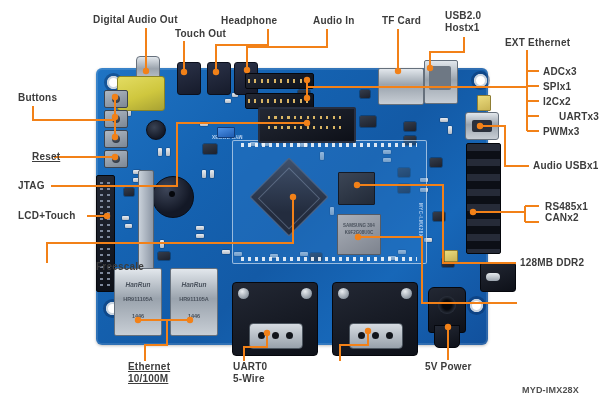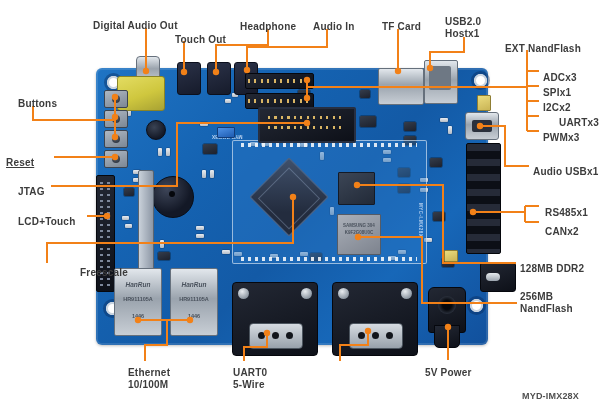--- a/index.html
+++ b/index.html
@@ -5,21 +5,21 @@
   :root{
     --accent:#F28118;
     --ink:#3C3C3C;
     --board:#1563B2;
   }
   html,body{margin:0;padding:0;background:#fff;}
   .stage{position:relative;width:600px;height:400px;background:#fff;overflow:hidden;
          font-family:"Liberation Sans",sans-serif;}
   
   .lbl{position:absolute;font-weight:bold;font-size:10px;line-height:12px;color:var(--ink);
-       white-space:nowrap;letter-spacing:.2px;z-index:6;margin-top:6px;}
+       white-space:nowrap;letter-spacing:.2px;z-index:6;}
   .lbl.small{font-size:9px;color:#4F4F4F;}
   
   .callouts{position:absolute;left:0;top:0;z-index:5;pointer-events:none;}
   .callouts path{stroke:var(--accent);stroke-width:2;fill:none;}
   .callouts circle{fill:var(--accent);stroke:none;}
   
   .board{position:absolute;left:96px;top:68px;width:392px;height:277px;z-index:1;
          background:linear-gradient(135deg,#1F74C4 0%,#1563B2 30%,#135AA6 55%,#1767B8 75%,#11509C 100%);
          border-radius:6px;box-shadow:inset 0 0 0 2px rgba(255,255,255,.12),0 1px 3px rgba(0,0,0,.25);}
   .board *{position:absolute;}
@@ -312,50 +312,46 @@
         <circle cx="107" cy="216" r="3.2"></circle>
       </g>
     <g>
         <path d="M47,263 V243 H293 V198"></path>
         <circle cx="293" cy="197" r="3.2"></circle>
       </g>
   </svg>
 
   <div class="lbl" style="left:93px;top:14px;">Digital Audio Out</div>
   <div class="lbl" style="left:175px;top:28px;">Touch Out</div>
-  <div class="lbl" style="left:240px;top:15px;">Headphone</div>
+  <div class="lbl" style="left:221px;top:15px;">Headphone</div>
   <div class="lbl" style="left:313px;top:15px;">Audio In</div>
   <div class="lbl" style="left:382px;top:15px;">TF Card</div>
   <div class="lbl" style="left:445px;top:10px;">
     <div>USB2.0</div>
     <div>Hostx1</div>
   </div>
-  <div class="lbl" style="left:505px;top:37px;">EXT NandFlash</div>
+  <div class="lbl" style="left:505px;top:37px;">EXT Ethernet</div>
   <div class="lbl" style="left:543px;top:66px;">ADCx3</div>
   <div class="lbl" style="left:543px;top:81px;">SPIx1</div>
   <div class="lbl" style="left:543px;top:96px;">I2Cx2</div>
   <div class="lbl" style="left:543px;top:111px;padding-left:16px;">UARTx3</div>
   <div class="lbl" style="left:543px;top:126px;">PWMx3</div>
   <div class="lbl" style="left:533px;top:160px;">Audio USBx1</div>
   <div class="lbl" style="left:545px;top:201px;">RS485x1</div>
-  <div class="lbl" style="left:545px;top:220px;text-align:right;">CANx2</div>
+  <div class="lbl" style="left:545px;top:212px;text-align:right;">CANx2</div>
   <div class="lbl" style="left:520px;top:257px;">128MB DDR2</div>
-  <div class="lbl" style="left:520px;top:285px;">
-    <div>256MB</div>
-    <div>NandFlash</div>
-  </div>
   <div class="lbl" style="left:425px;top:361px;">5V Power</div>
   <div class="lbl" style="left:18px;top:92px;">Buttons</div>
-  <div class="lbl" style="left:6px;top:151px;text-decoration:underline;">Reset</div>
+  <div class="lbl" style="left:32px;top:151px;text-decoration:underline;">Reset</div>
   <div class="lbl" style="left:18px;top:180px;">JTAG</div>
   <div class="lbl" style="left:18px;top:210px;">LCD+Touch</div>
-  <div class="lbl" style="left:64px;top:261px;text-align:center;width:80px;">
+  <div class="lbl" style="left:64px;top:261px;text-align:right;width:80px;">
     <div>Freescale</div>
   </div>
-  <div class="lbl" style="left:128px;top:361px;">
+  <div class="lbl" style="left:128px;top:361px;text-decoration:underline;">
     <div>Ethernet</div>
     <div>10/100M</div>
   </div>
   <div class="lbl" style="left:233px;top:361px;">
     <div>UART0</div>
     <div>5-Wire</div>
   </div>
   <div class="lbl small" style="left:522px;top:384px;">MYD-IMX28X</div>
 
 </div>

